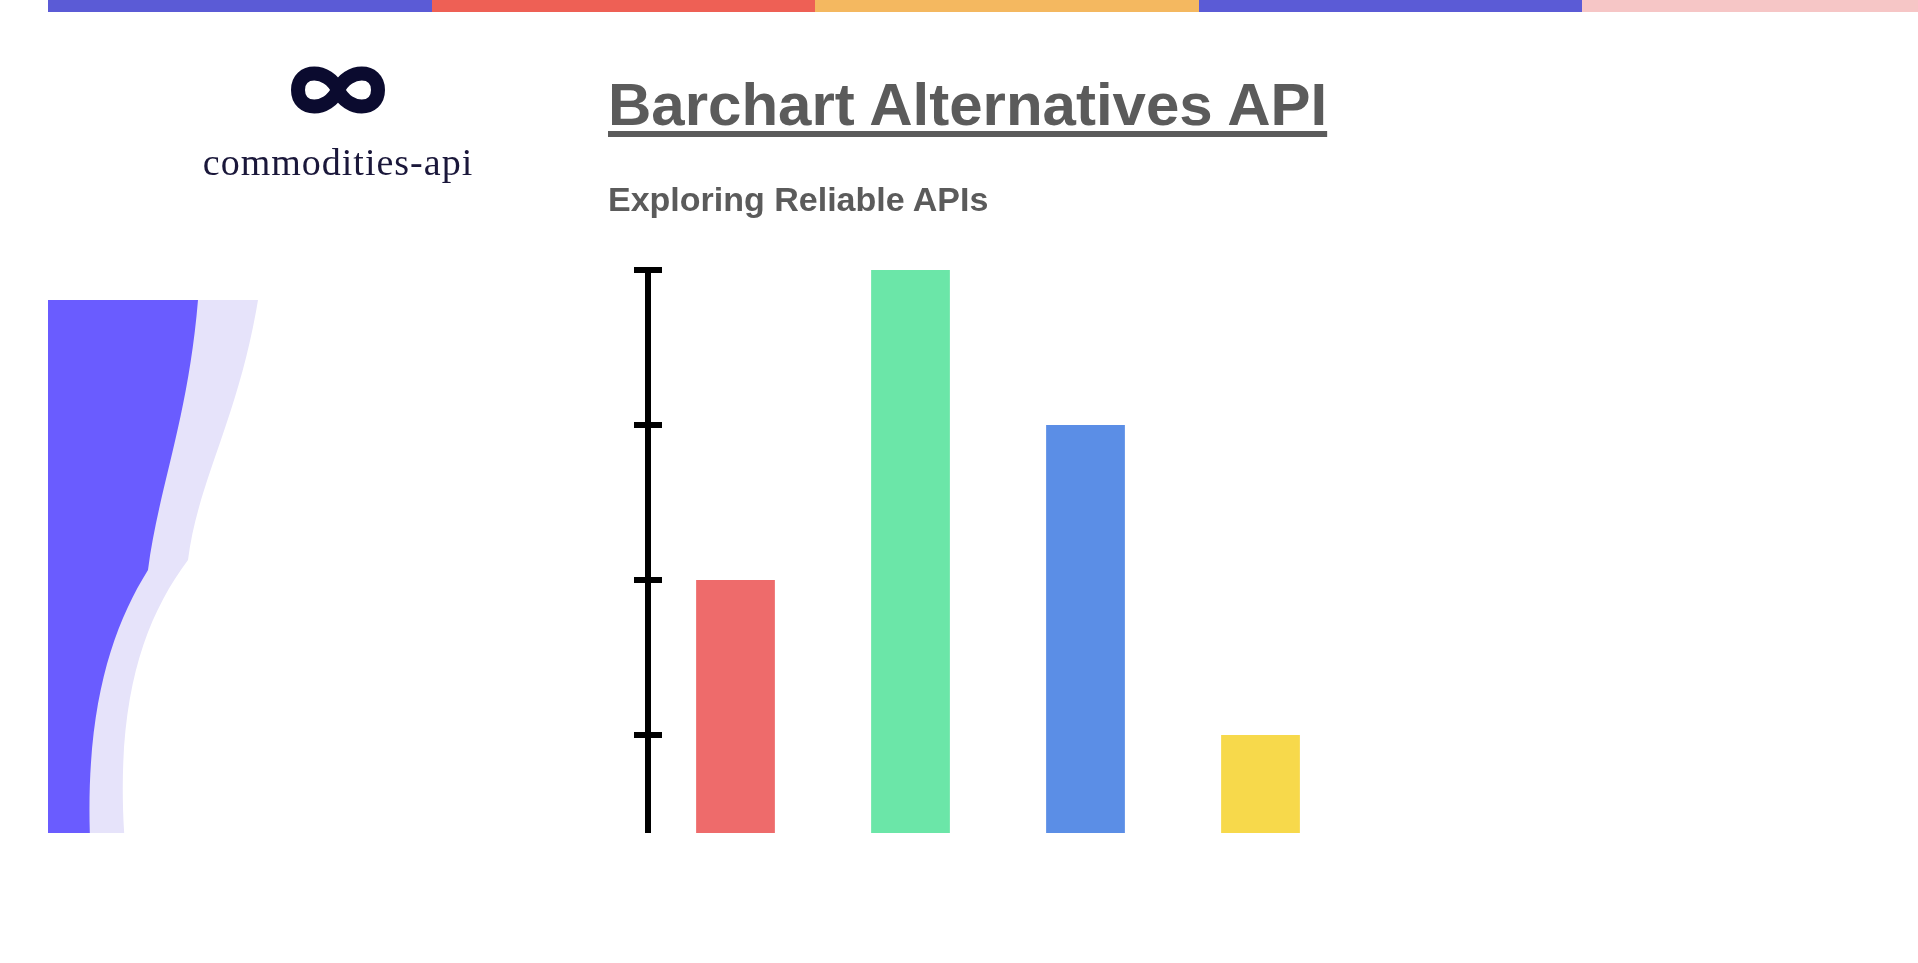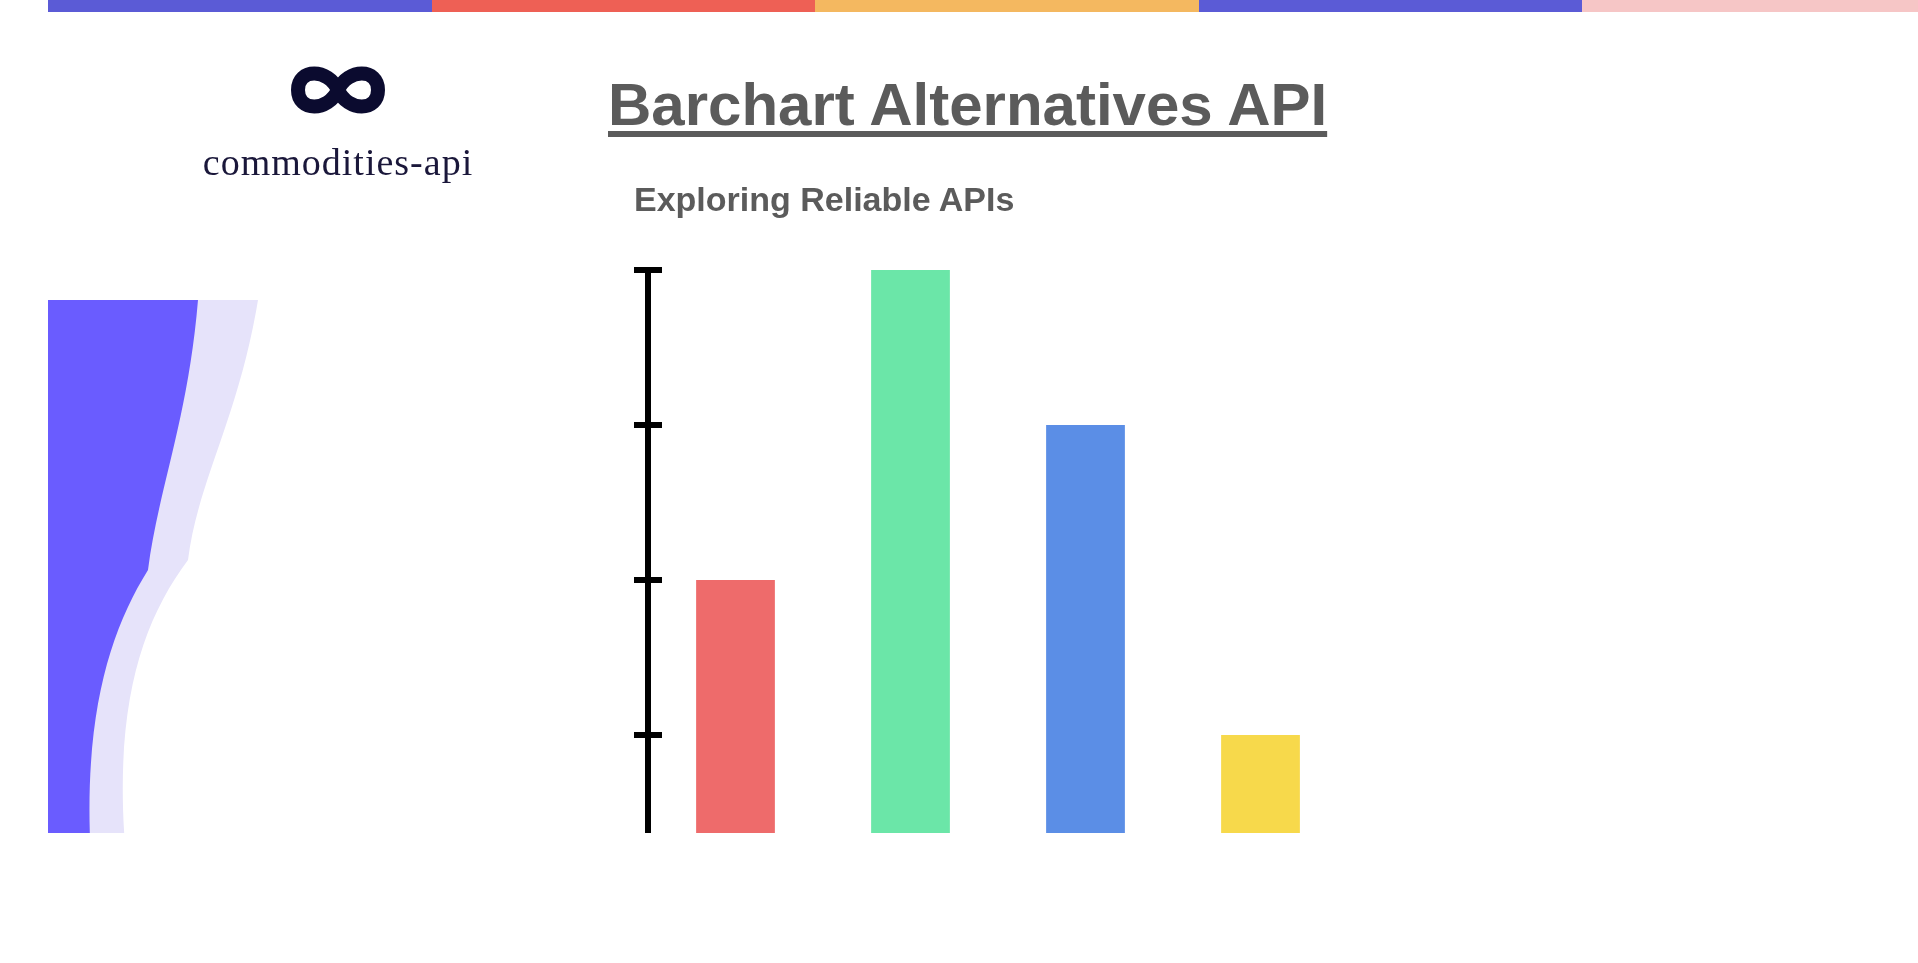--- a/index.html
+++ b/index.html
@@ -56,21 +56,21 @@
       left: 560px;
       font-size: 60px;
       font-weight: 700;
       color: #5b5b5b;
       text-decoration: underline;
       text-underline-offset: 6px;
     }
     .sub-title {
       position: absolute;
       top: 180px;
-      left: 586px;
+      left: 560px;
       font-size: 34px;
       font-weight: 700;
       color: #5b5b5b;
     }
 
     
     .chart-wrap {
       position: absolute;
       top: 250px;
       left: 560px;

